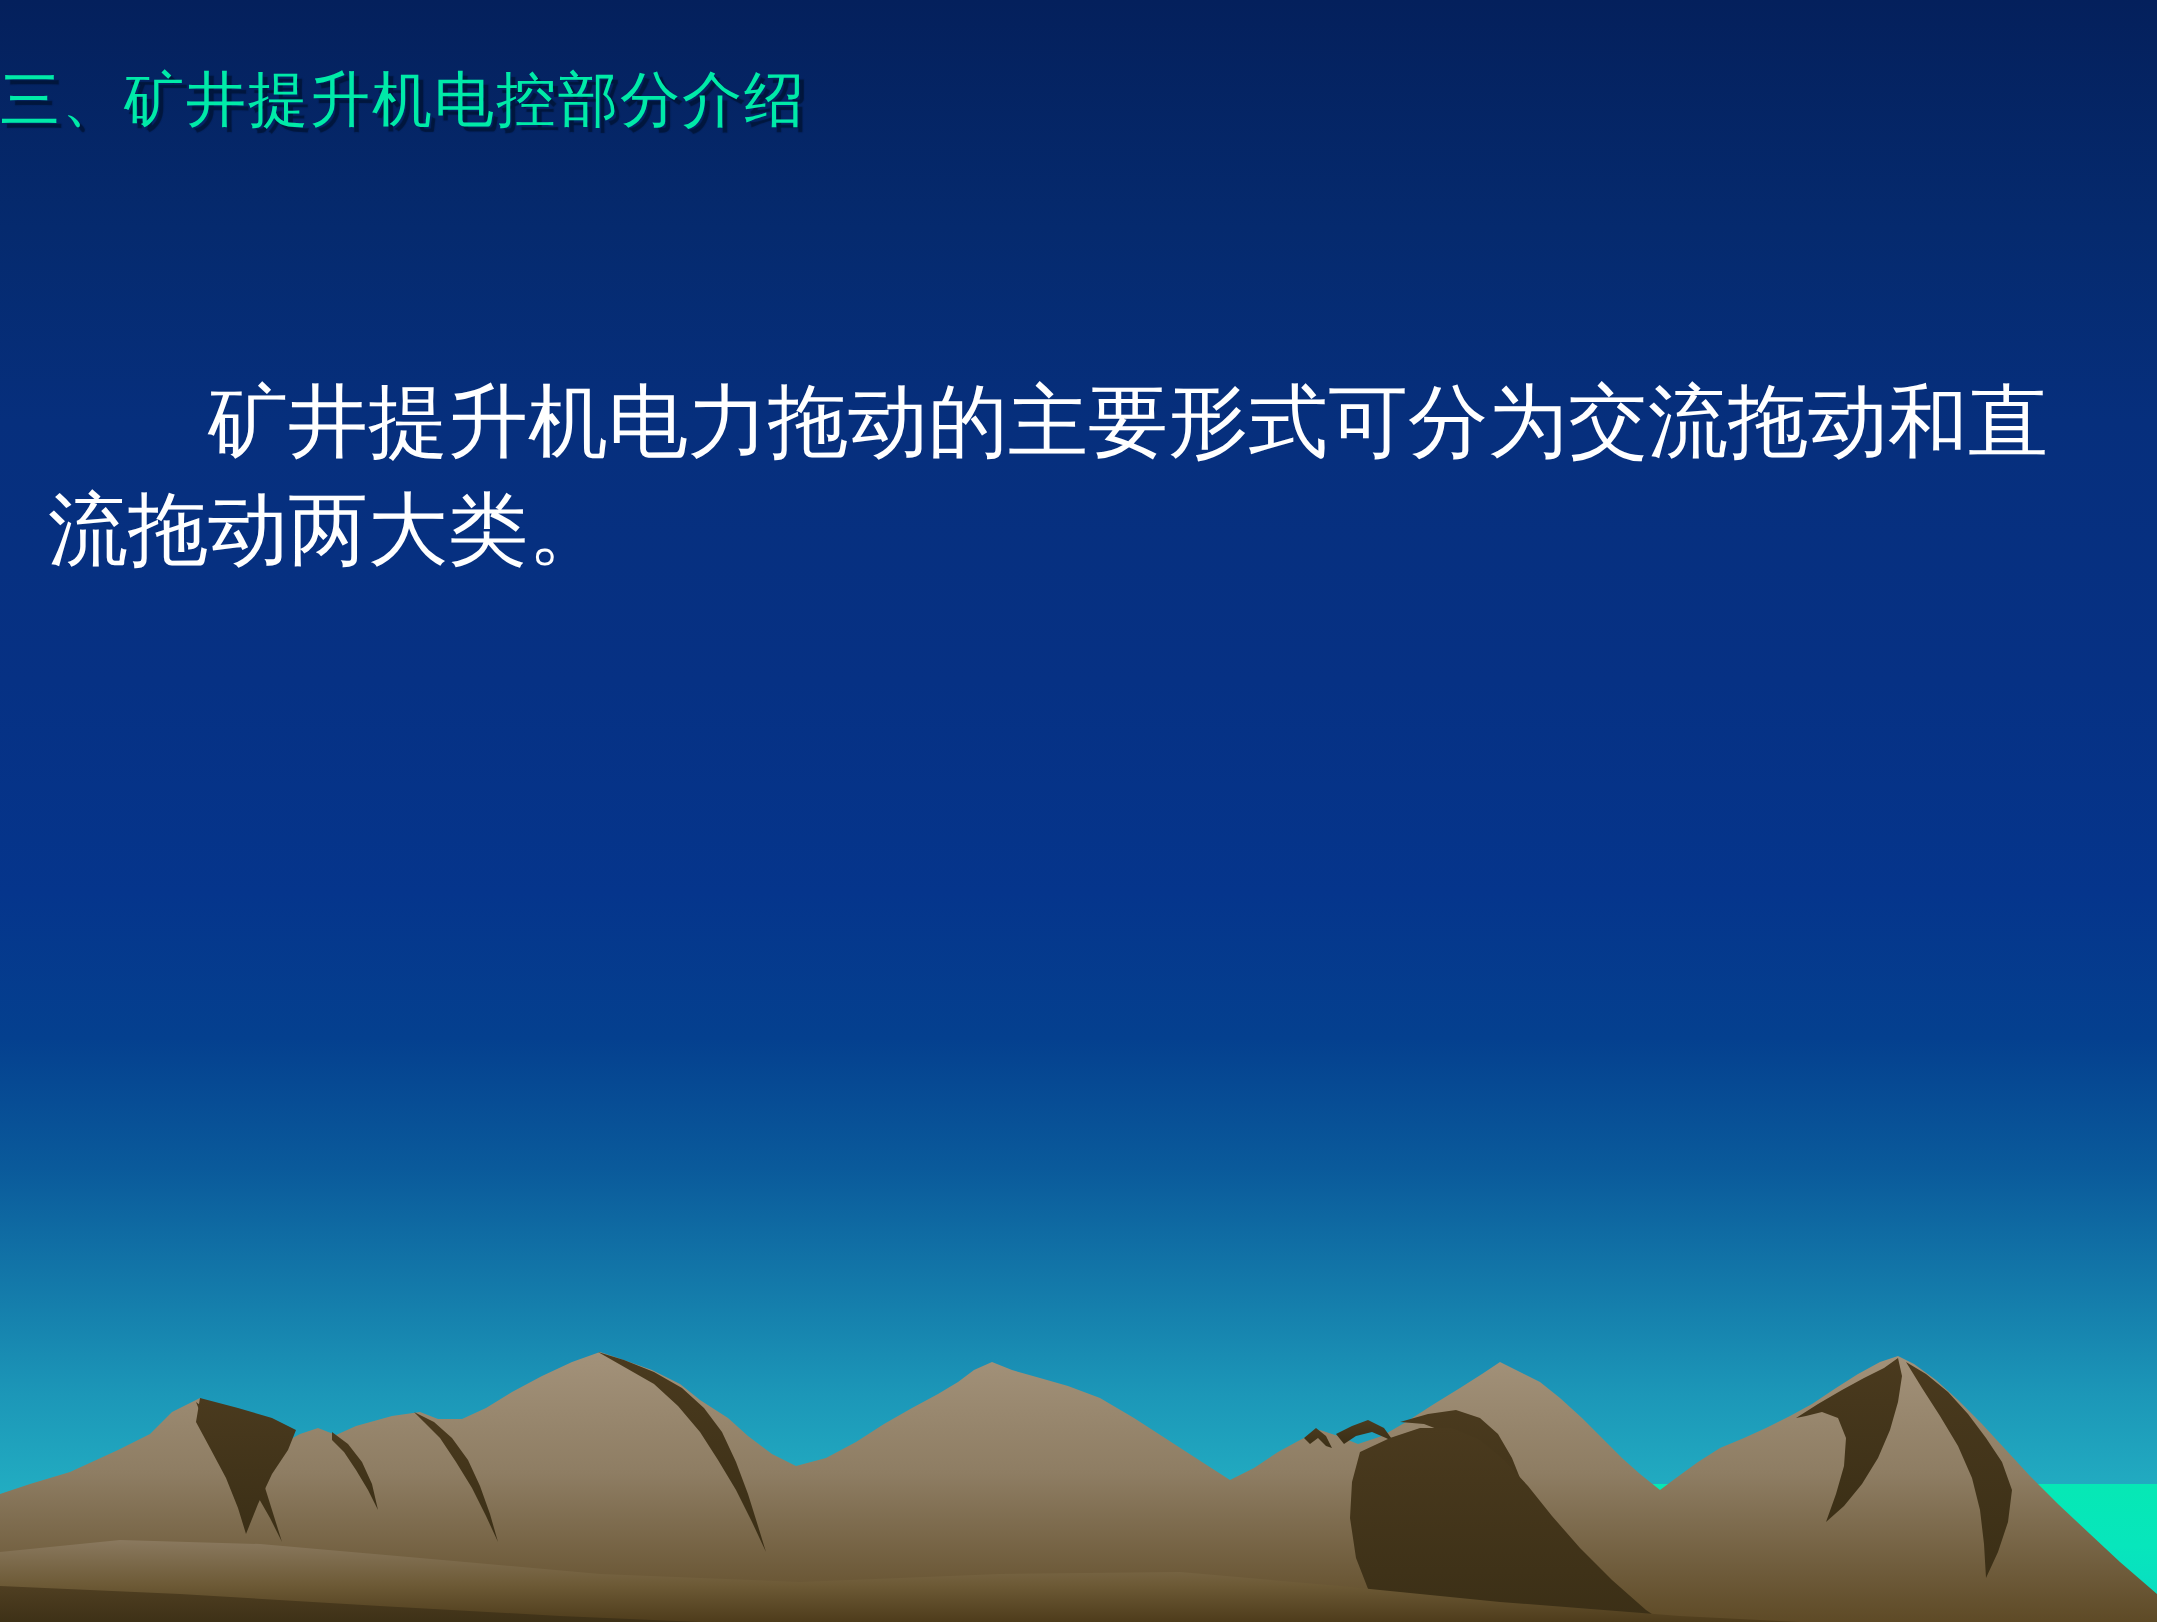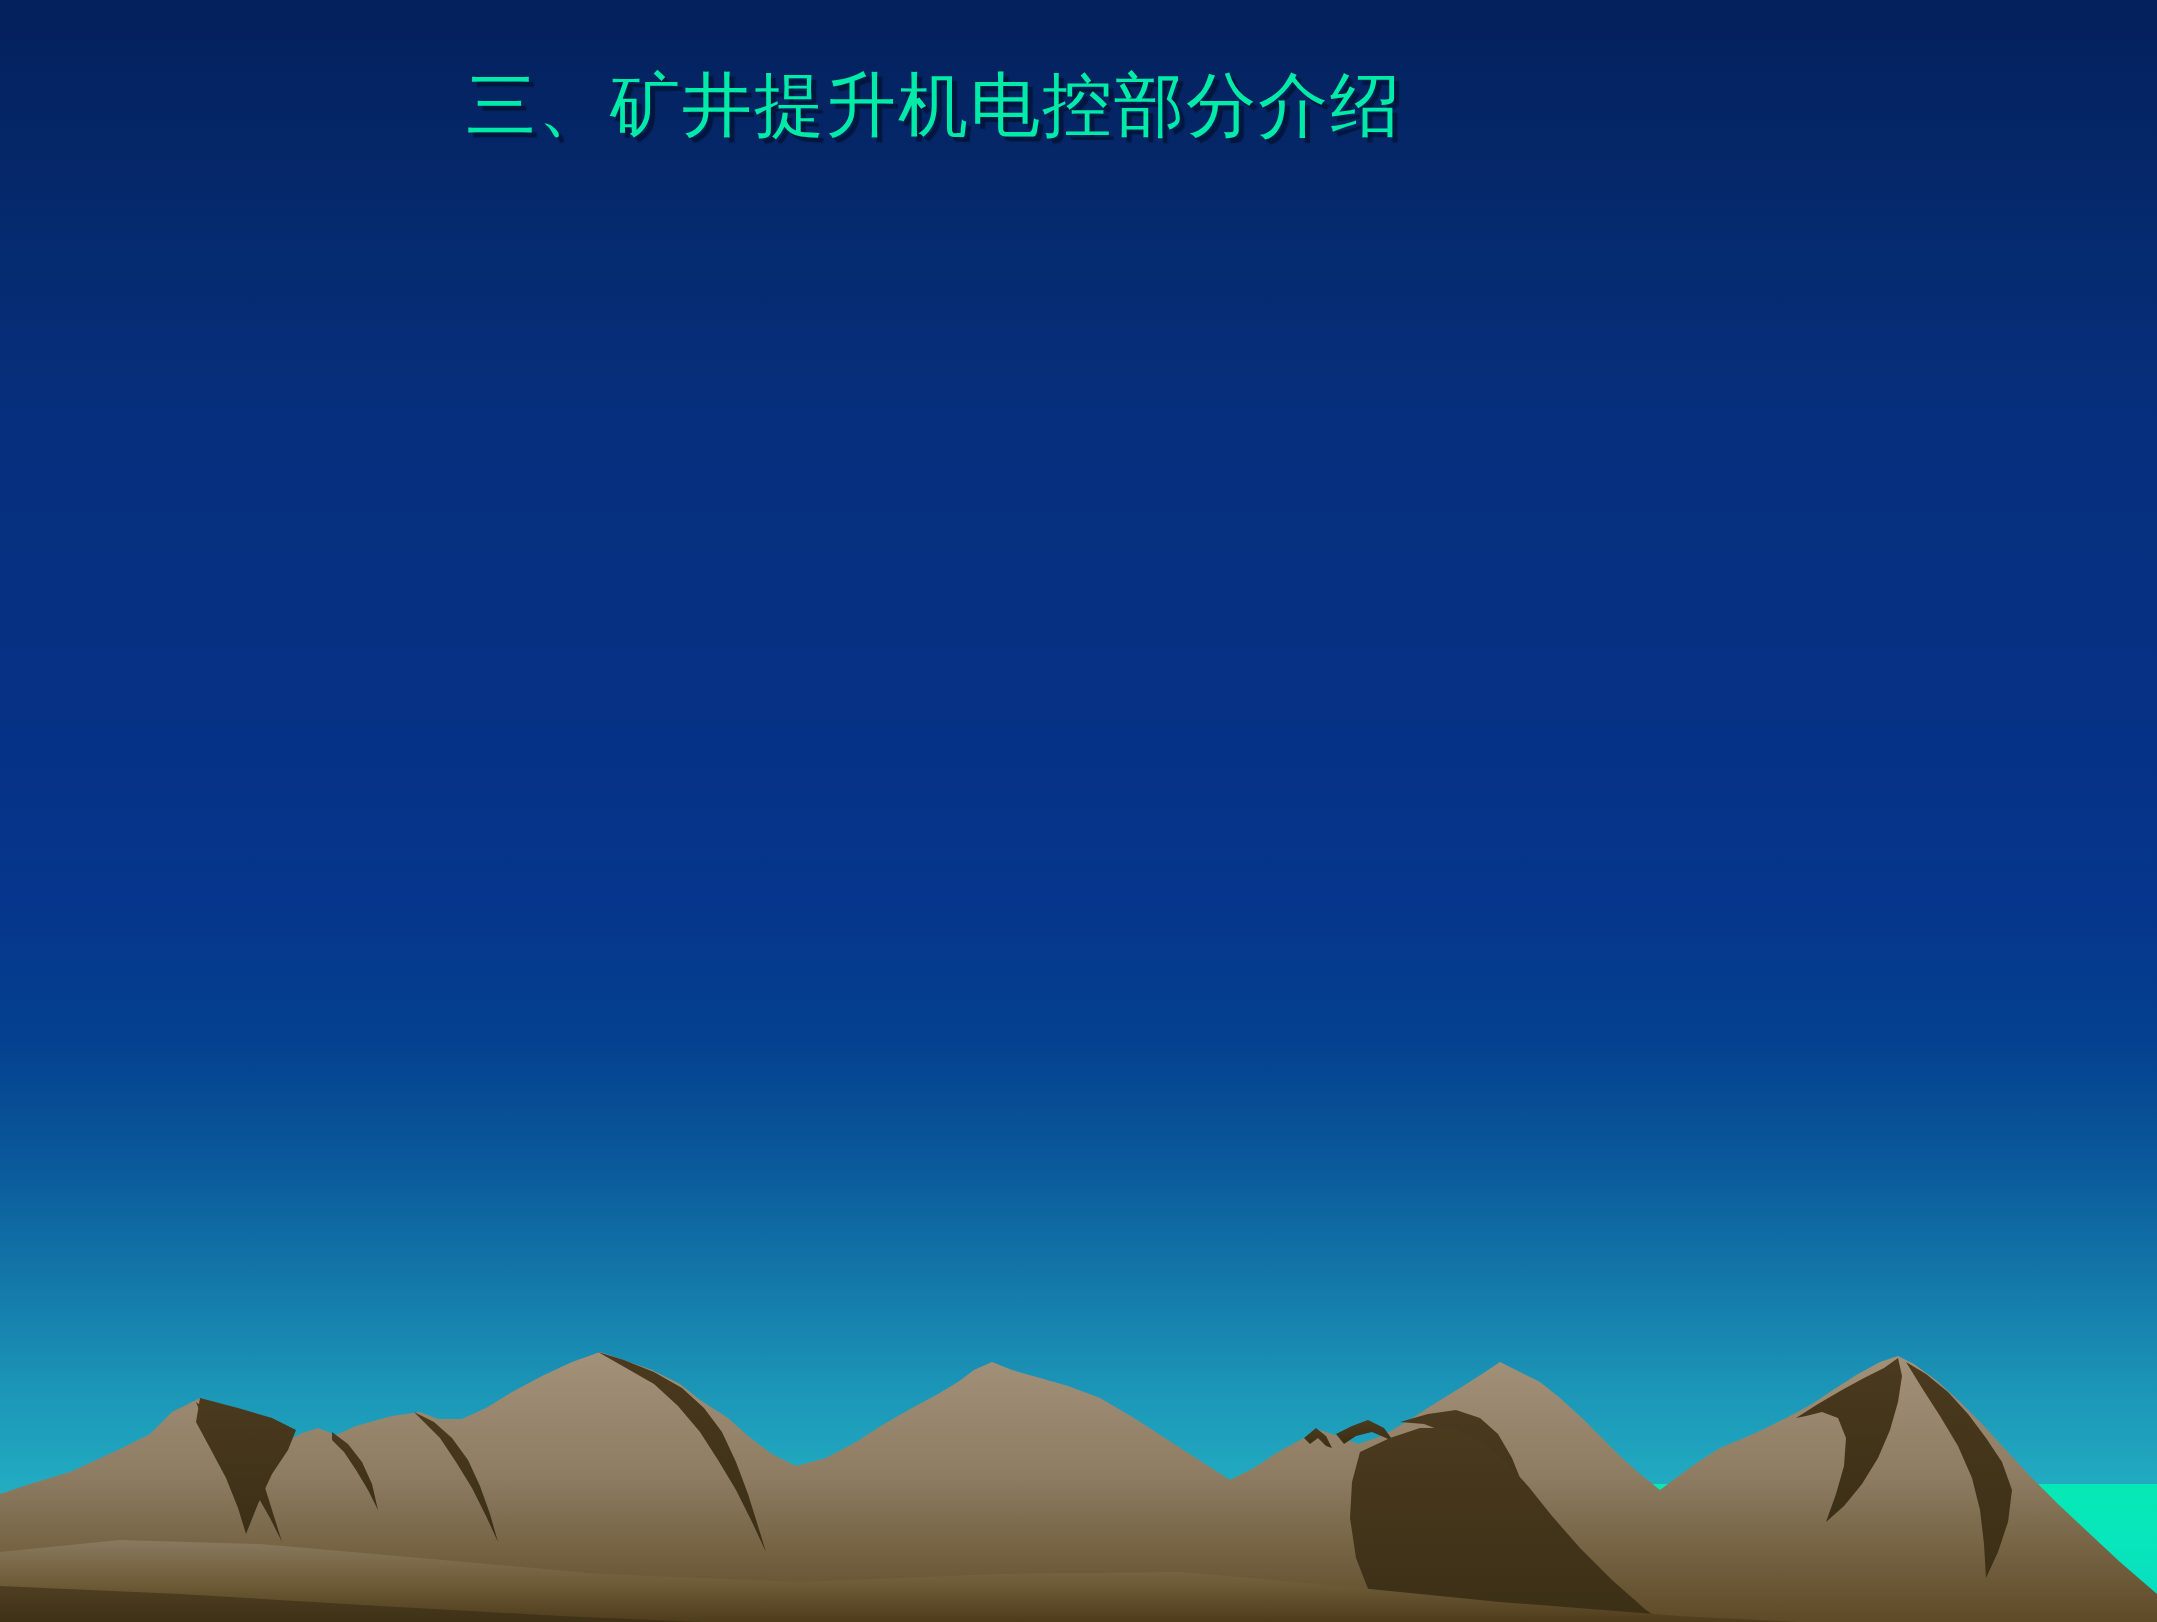--- a/index.html
+++ b/index.html
@@ -47,22 +47,22 @@
     width: 2157px;
     height: 400px;
   }
 
   
   #title {
     position: absolute;
     left: 0;
     top: 63px;
     width: 1868px;
-    text-align: center;
-    font-size: 70px;
+    text-align: left;
+    font-size: 60px;
     line-height: 1.22;
     font-weight: 400;
     color: #00eaa8;
     letter-spacing: 2px;
     text-shadow: 5px 5px 1px rgba(1, 20, 54, 0.85);
     white-space: nowrap;
   }
 
   
   #body-copy {
@@ -153,15 +153,16 @@
 
     <path d="M0 330 L120 318 L260 322 L420 336 L600 352 L800 360 L1000 352
              L1180 350 L1340 364 L1500 380 L1680 394 L1800 400 L0 400 Z" fill="url(#rockBase)"></path>
 
     <path d="M0 364 L180 372 L380 384 L560 394 L700 400 L0 400 Z" fill="url(#rockShadow)" opacity="0.85"></path>
   </svg>
 
   <div id="title">三、矿井提升机电控部分介绍</div>
 
   <div id="body-copy">
+    <p class="para">矿井提升机电力拖动的主要形式可分为交流拖动和直流拖动两大类。</p>
   </div>
 
 </div>
 
 </body></html>

